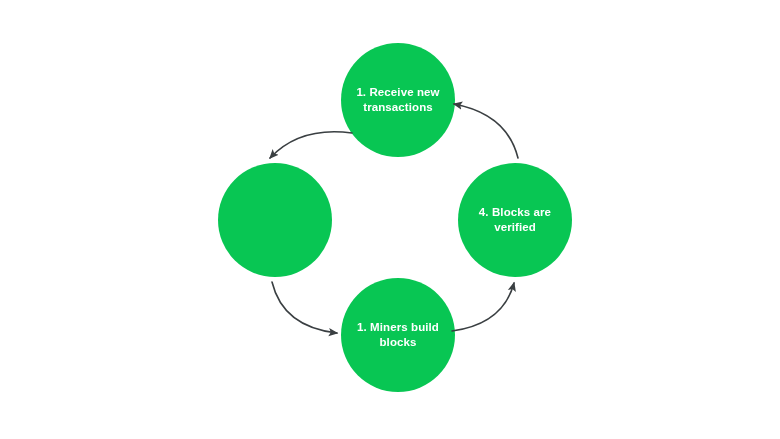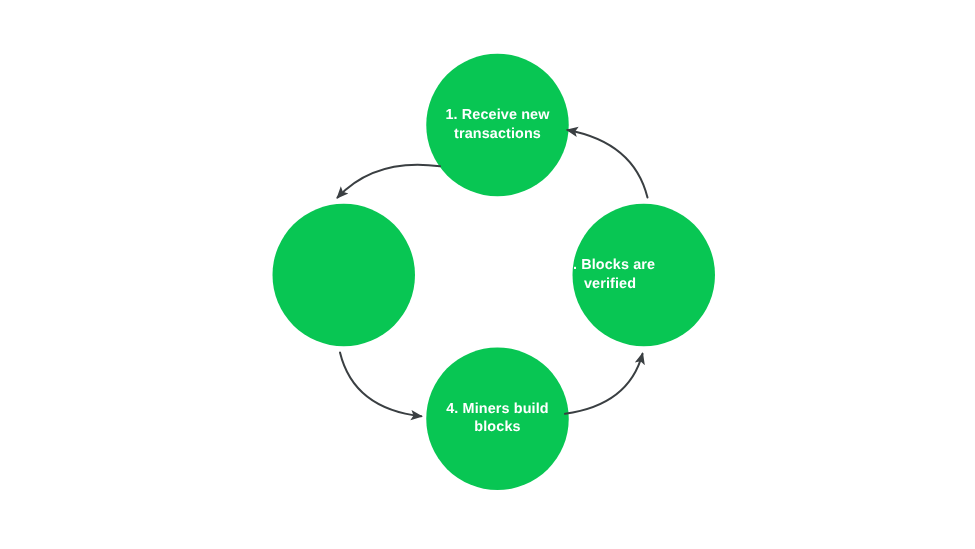--- a/index.html
+++ b/index.html
@@ -66,17 +66,17 @@
     <path d="M 272 282 Q 283 327 337 333" fill="none" stroke="#3a3f42" stroke-width="1.6" stroke-linecap="round" marker-end="url(#arrowhead)"></path>
 
     <path d="M 452 331 Q 503 324 514 283" fill="none" stroke="#3a3f42" stroke-width="1.6" stroke-linecap="round" marker-end="url(#arrowhead)"></path>
 
     <path d="M 518 158 Q 507 114 454 104" fill="none" stroke="#3a3f42" stroke-width="1.6" stroke-linecap="round" marker-end="url(#arrowhead)"></path>
   </svg>
 
   <div class="node-label" style="left: 398px; top: 100px; color: rgb(255, 255, 255);">1. Receive new transactions</div>
 
 
-  <div class="node-label" style="left: 398px; top: 335px; color: rgb(255, 255, 255);">4. Miners build blocks</div>
+  <div class="node-label" style="left: 398px; top: 335px; color: rgb(255, 255, 255);">1. Miners build blocks</div>
 
-  <div class="node-label" style="left: 488px; top: 220px; color: rgb(255, 255, 255);">4. Blocks are verified</div>
+  <div class="node-label" style="left: 515px; top: 220px; color: rgb(255, 255, 255);">4. Blocks are verified</div>
 
 </div>
 
 </body></html>

